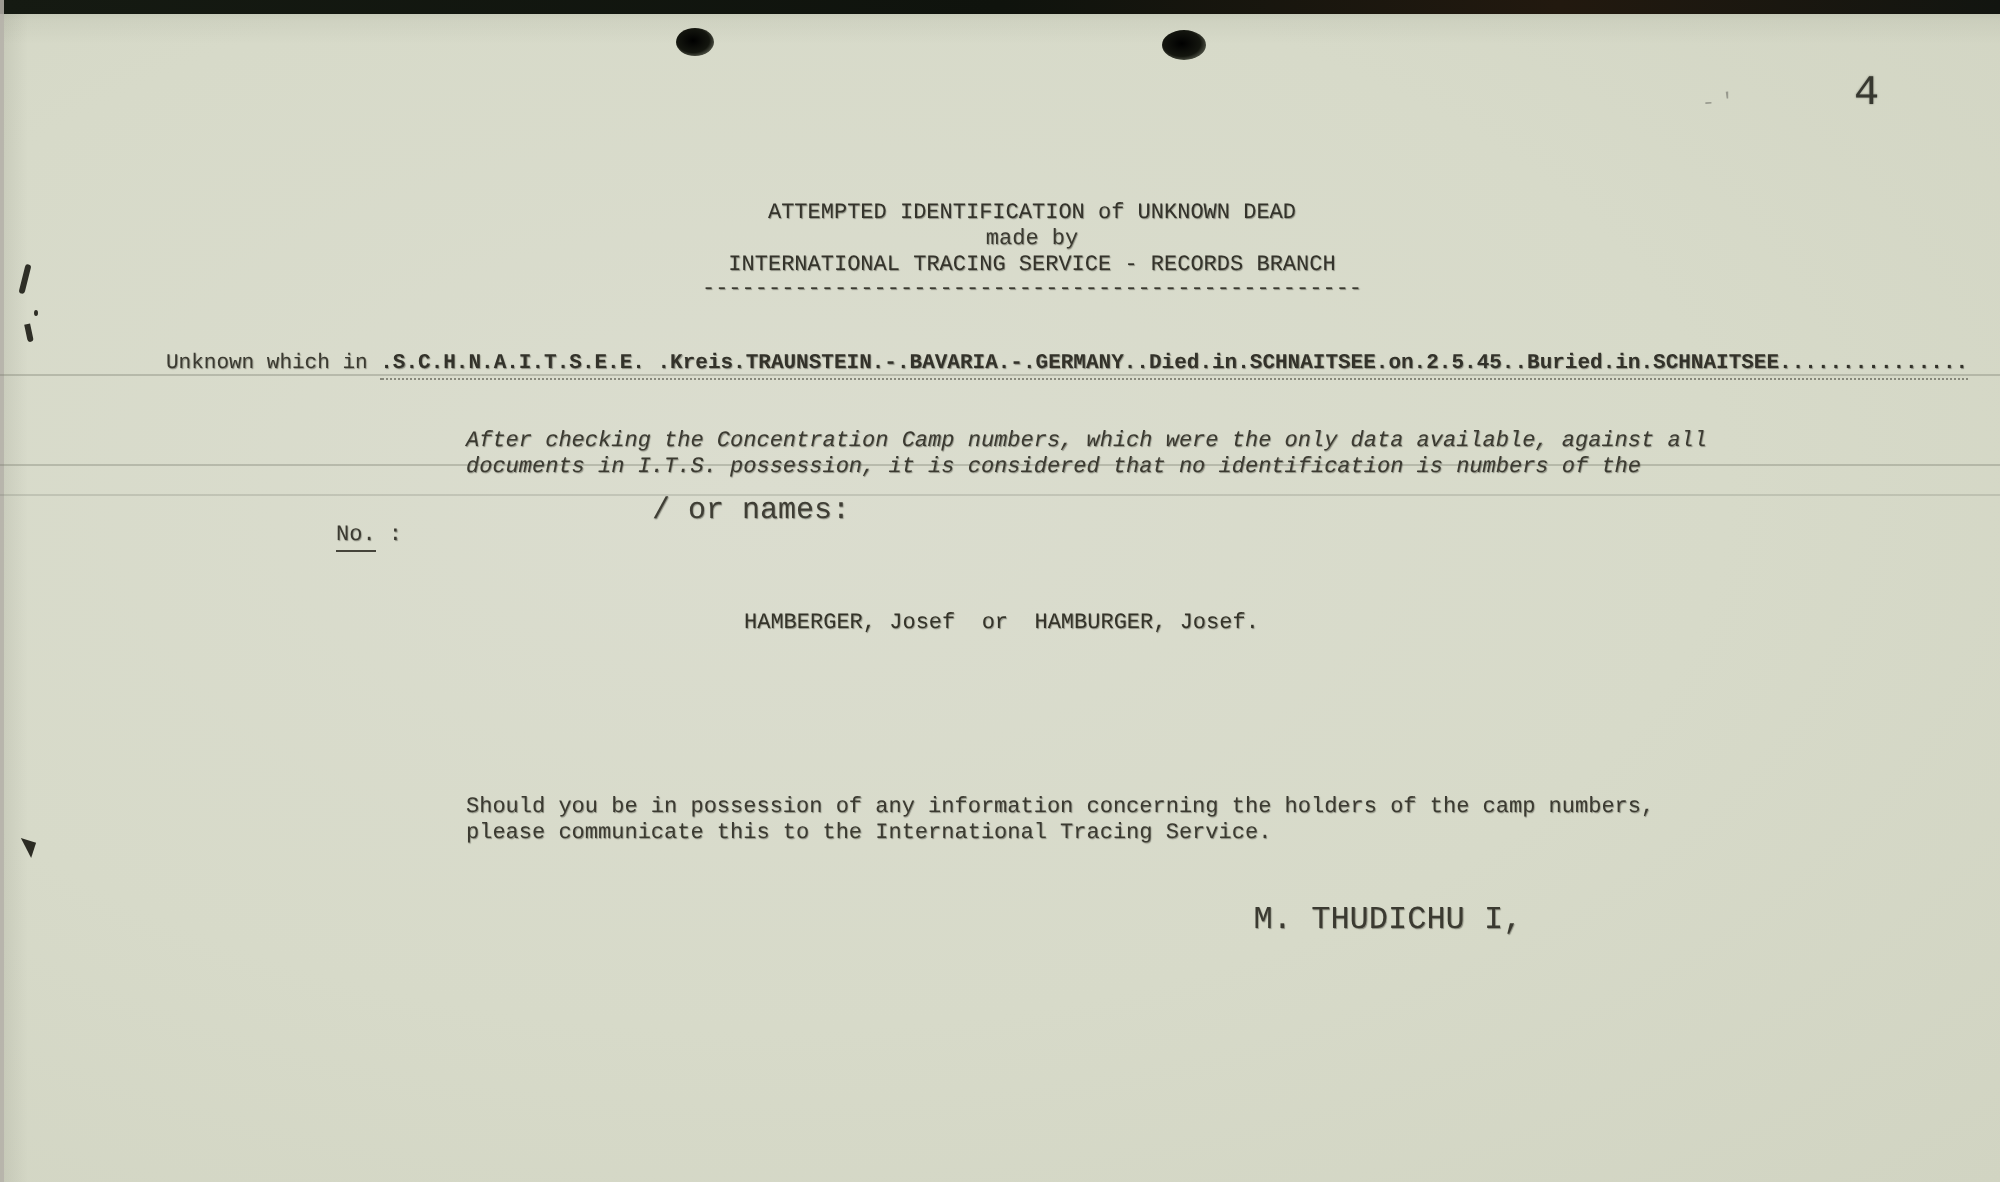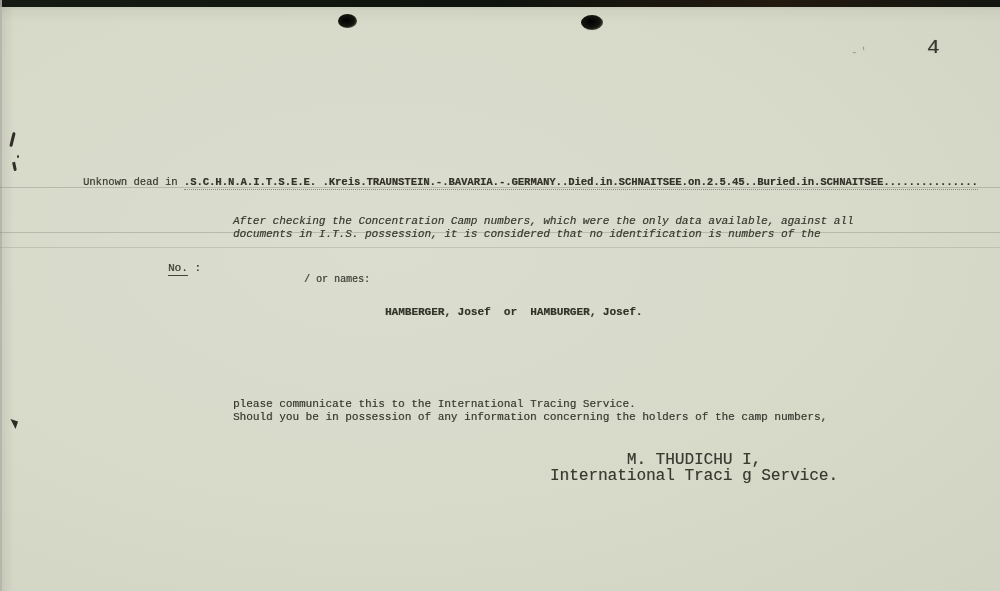--- a/index.html
+++ b/index.html
@@ -27,24 +27,24 @@
   
   .streak{left:0;width:1000px;height:1px;background:rgba(120,124,110,0.35);}
   
   #header{left:266px;top:101px;width:500px;text-align:center;line-height:12.8px;font-size:11px;}
   #header .strong{color:#34332b;}
   
   #form-line{left:83px;top:176px;font-size:10.5px;}
   #form-line .filled{font-weight:bold;color:#33322a;border-bottom:1px dotted rgba(70,70,58,0.55);padding-bottom:1px;font-family:Liberation Mono, monospace;}
   
   #para1{left:233px;top:215px;font-size:11px;line-height:13px;font-style:italic;}
-  #or-names{left:304px;top:247px;font-size:10px;color:#3f3e35;margin-top:27px;}
+  #or-names{left:326px;top:247px;font-size:15px;color:#3f3e35;}
   #no-label{left:168px;top:262px;font-size:11px;font-family:Liberation Mono, monospace;}
   #no-label .underlined{border-bottom:1.6px solid #45443a;padding-bottom:0.5px;}
-  #names{left:385px;top:306px;font-size:11px;font-weight:bold;color:#343329;}
+  #names{left:372px;top:306px;font-size:11px;font-weight:normal;color:#343329;}
   #para2{left:233px;top:398px;font-size:11px;line-height:13px;}
   
   #signature{left:544px;top:453px;width:300px;text-align:center;font-size:16px;line-height:15.5px;}
   
   #page-number{left:927px;top:36px;font-size:21px;color:#373830;text-shadow:0 0 1px rgba(55,56,48,0.6);}
   #pencil-note{left:851px;top:46px;font-size:11px;color:rgba(102,102,94,0.55);letter-spacing:3px;transform:rotate(-4deg);}
   
   .ink-mark{background:#2e2e26;}
   #mark-slash{left:11px;top:132px;width:3px;height:15px;transform:rotate(14deg);border-radius:2px;}
   #mark-dot{left:17px;top:155px;width:2px;height:3px;border-radius:50%;}
@@ -63,41 +63,46 @@
   <div class="abs hole" id="hole-1"></div>
   <div class="abs hole" id="hole-2"></div>
 
   <div class="abs streak" style="top:187px"></div>
   <div class="abs streak" style="top:232px"></div>
   <div class="abs streak" style="top:247px;opacity:.7"></div>
 
   <div class="abs tw" id="page-number">4</div>
   <div class="abs" id="pencil-note">-'</div>
 
+  <div class="abs tw" id="header">
+    <div class="line strong">ATTEMPTED IDENTIFICATION of UNKNOWN DEAD</div>
+    <div class="line">made by</div>
+    <div class="line strong">INTERNATIONAL TRACING SERVICE - RECORDS BRANCH</div>
+    <div class="line">--------------------------------------------------</div>
+  </div>
 
-  <div class="abs tw line" id="form-line"><span>Unknown dead in </span><span class="filled">.S.C.H.N.A.I.T.S.E.E. .Kreis.TRAUNSTEIN.-.BAVARIA.-.GERMANY..Died.in.SCHNAITSEE.on.2.5.45..Buried.in.SCHNAITSEE...............</span></div>
+  <div class="abs tw line" id="form-line"><span>Unknown which in </span><span class="filled">.S.C.H.N.A.I.T.S.E.E. .Kreis.TRAUNSTEIN.-.BAVARIA.-.GERMANY..Died.in.SCHNAITSEE.on.2.5.45..Buried.in.SCHNAITSEE...............</span></div>
 
   <div class="abs tw" id="para1">
     <div class="line">After checking the Concentration Camp numbers, which were the only data available, against all</div>
     <div class="line">documents in I.T.S. possession, it is considered that no identification is numbers of the</div>
   </div>
   <div class="abs tw line" id="or-names">/ or names:</div>
 
   <div class="abs tw line" id="no-label"><span class="underlined">No.</span><span> :</span></div>
 
   <div class="abs tw line" id="names">HAMBERGER, Josef  or  HAMBURGER, Josef.</div>
 
   <div class="abs tw" id="para2">
+    <div class="line">Should you be in possession of any information concerning the holders of the camp numbers,</div>
     <div class="line">please communicate this to the International Tracing Service.</div>
-    <div class="line">Should you be in possession of any information concerning the holders of the camp numbers,</div>
   </div>
 
   <div class="abs tw" id="signature">
     <div class="line">M. THUDICHU I,</div>
-    <div class="line">International Traci g Service.</div>
   </div>
 
   <div class="abs ink-mark" id="mark-slash"></div>
   <div class="abs ink-mark" id="mark-dot"></div>
   <div class="abs ink-mark" id="mark-comma"></div>
   <div class="abs" id="mark-hook"></div>
 
 </div>
 
 </body></html>

